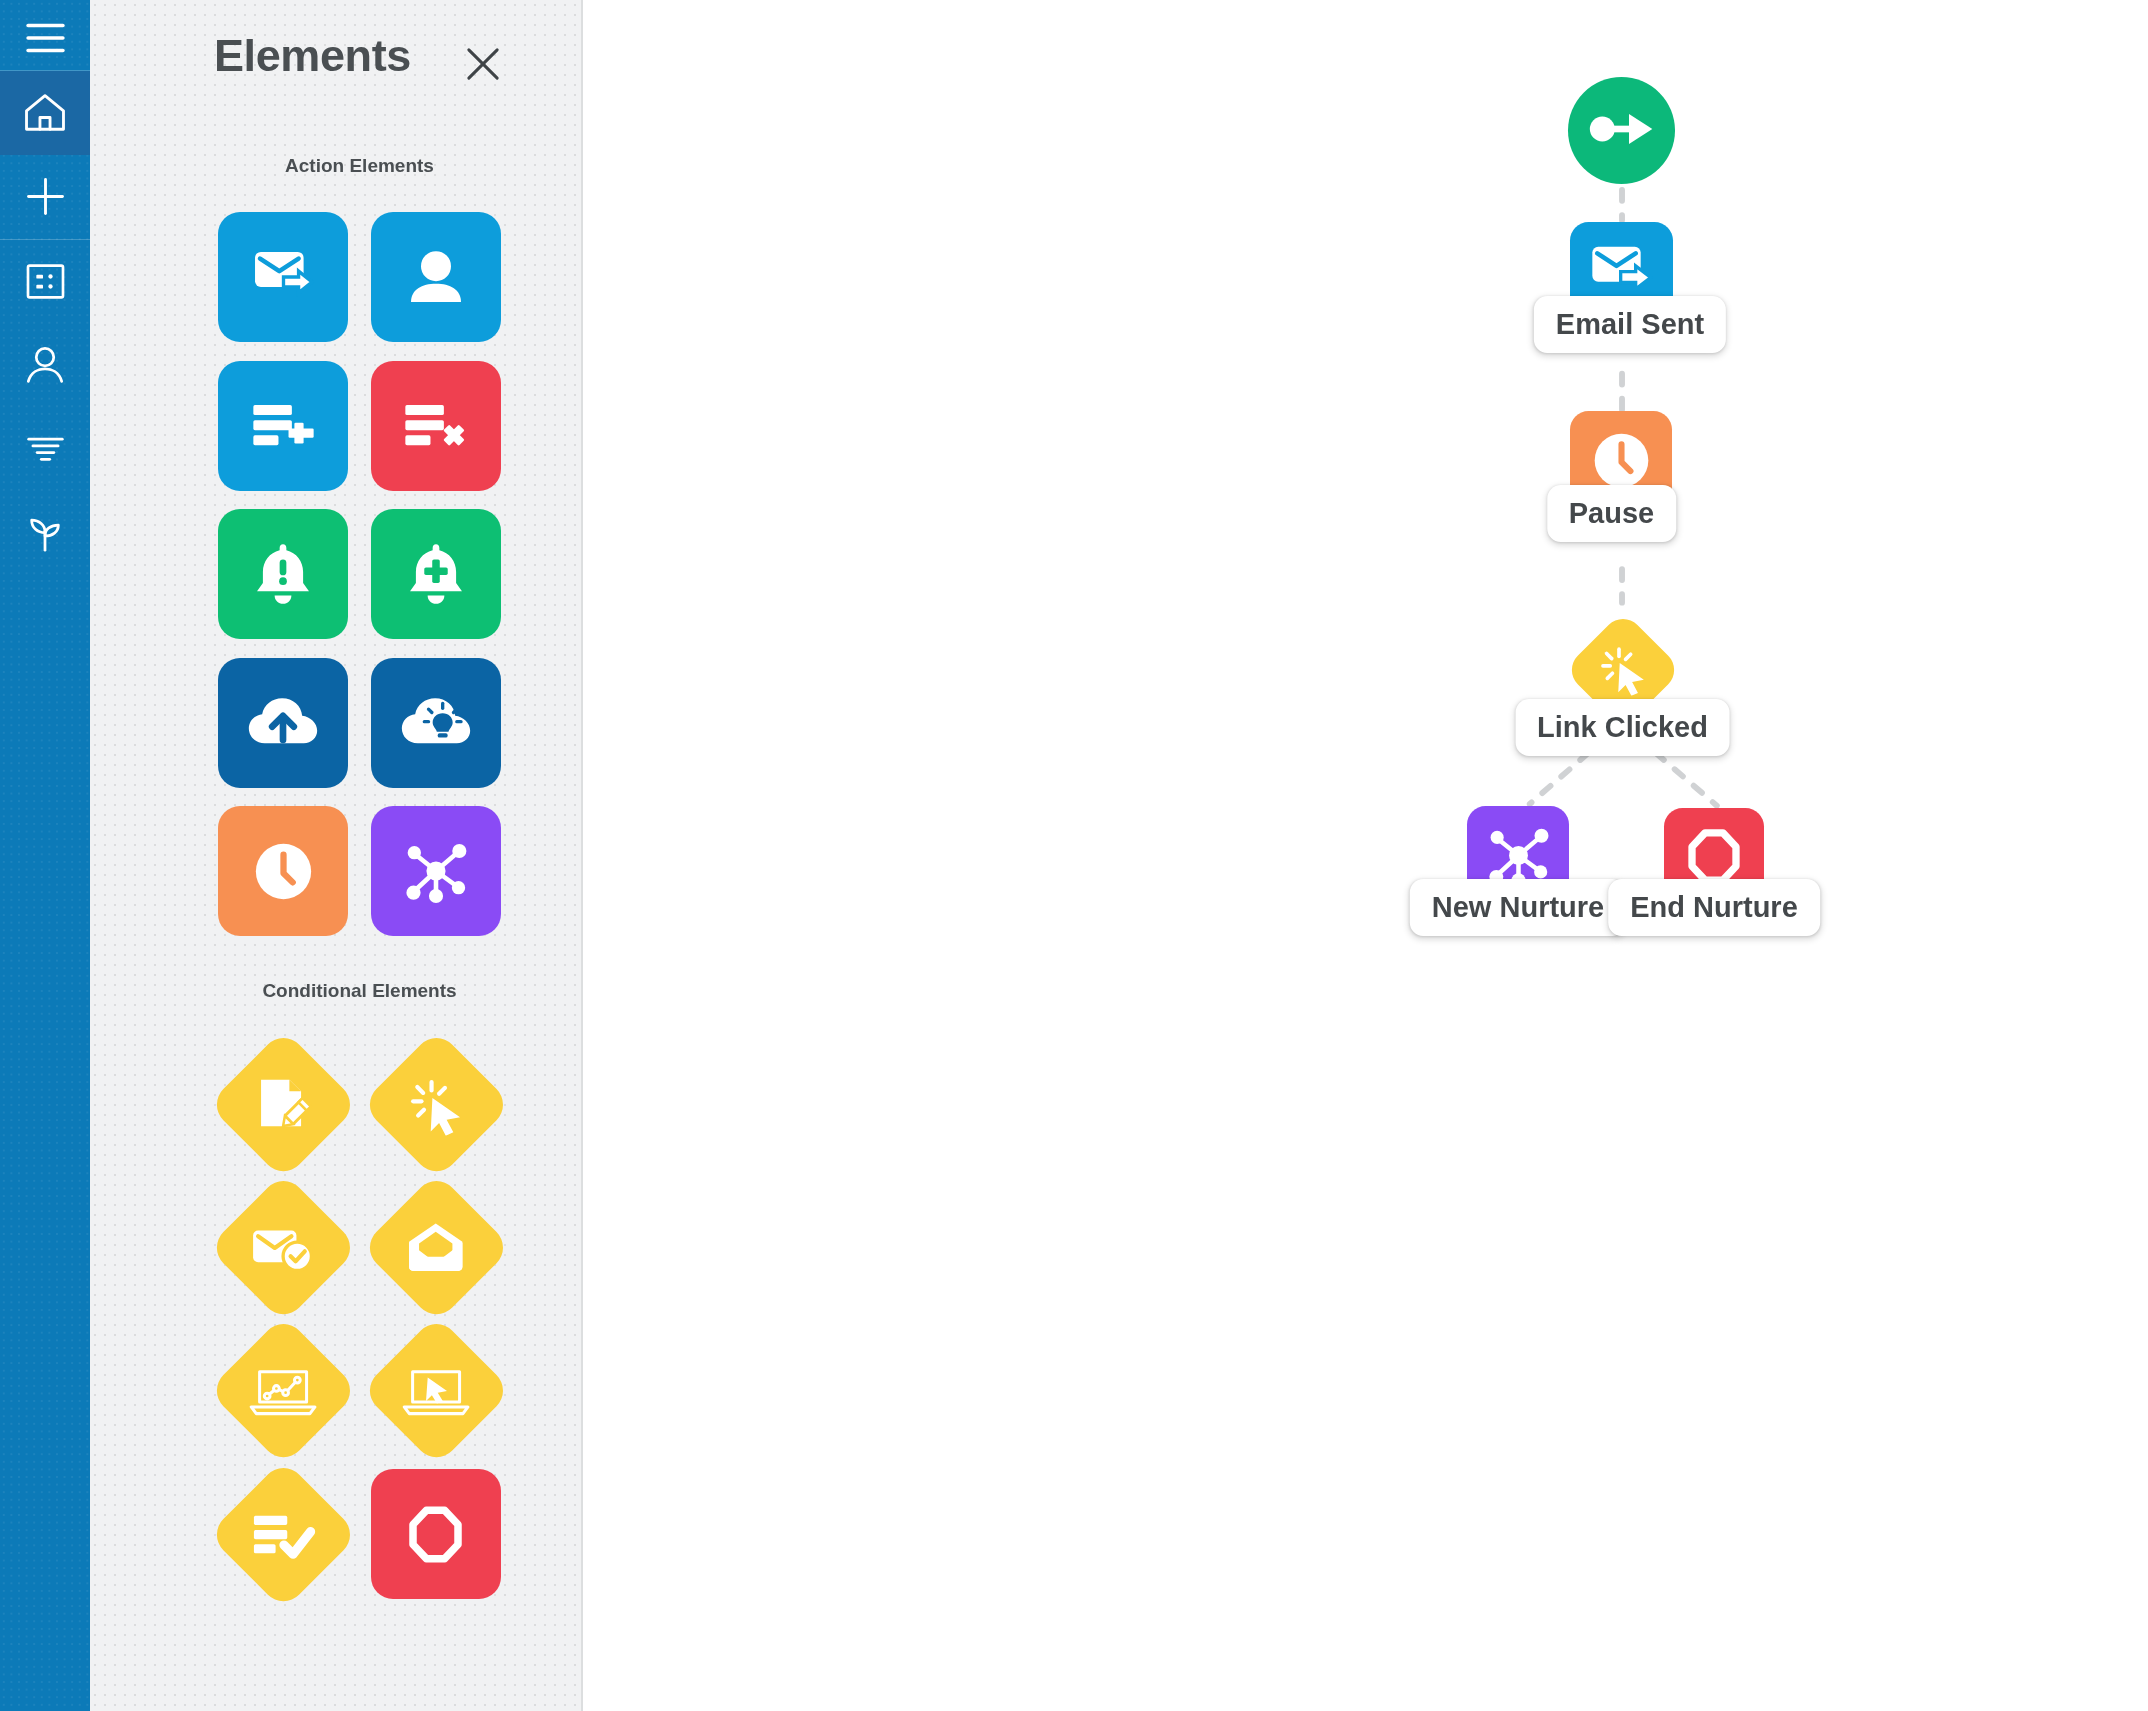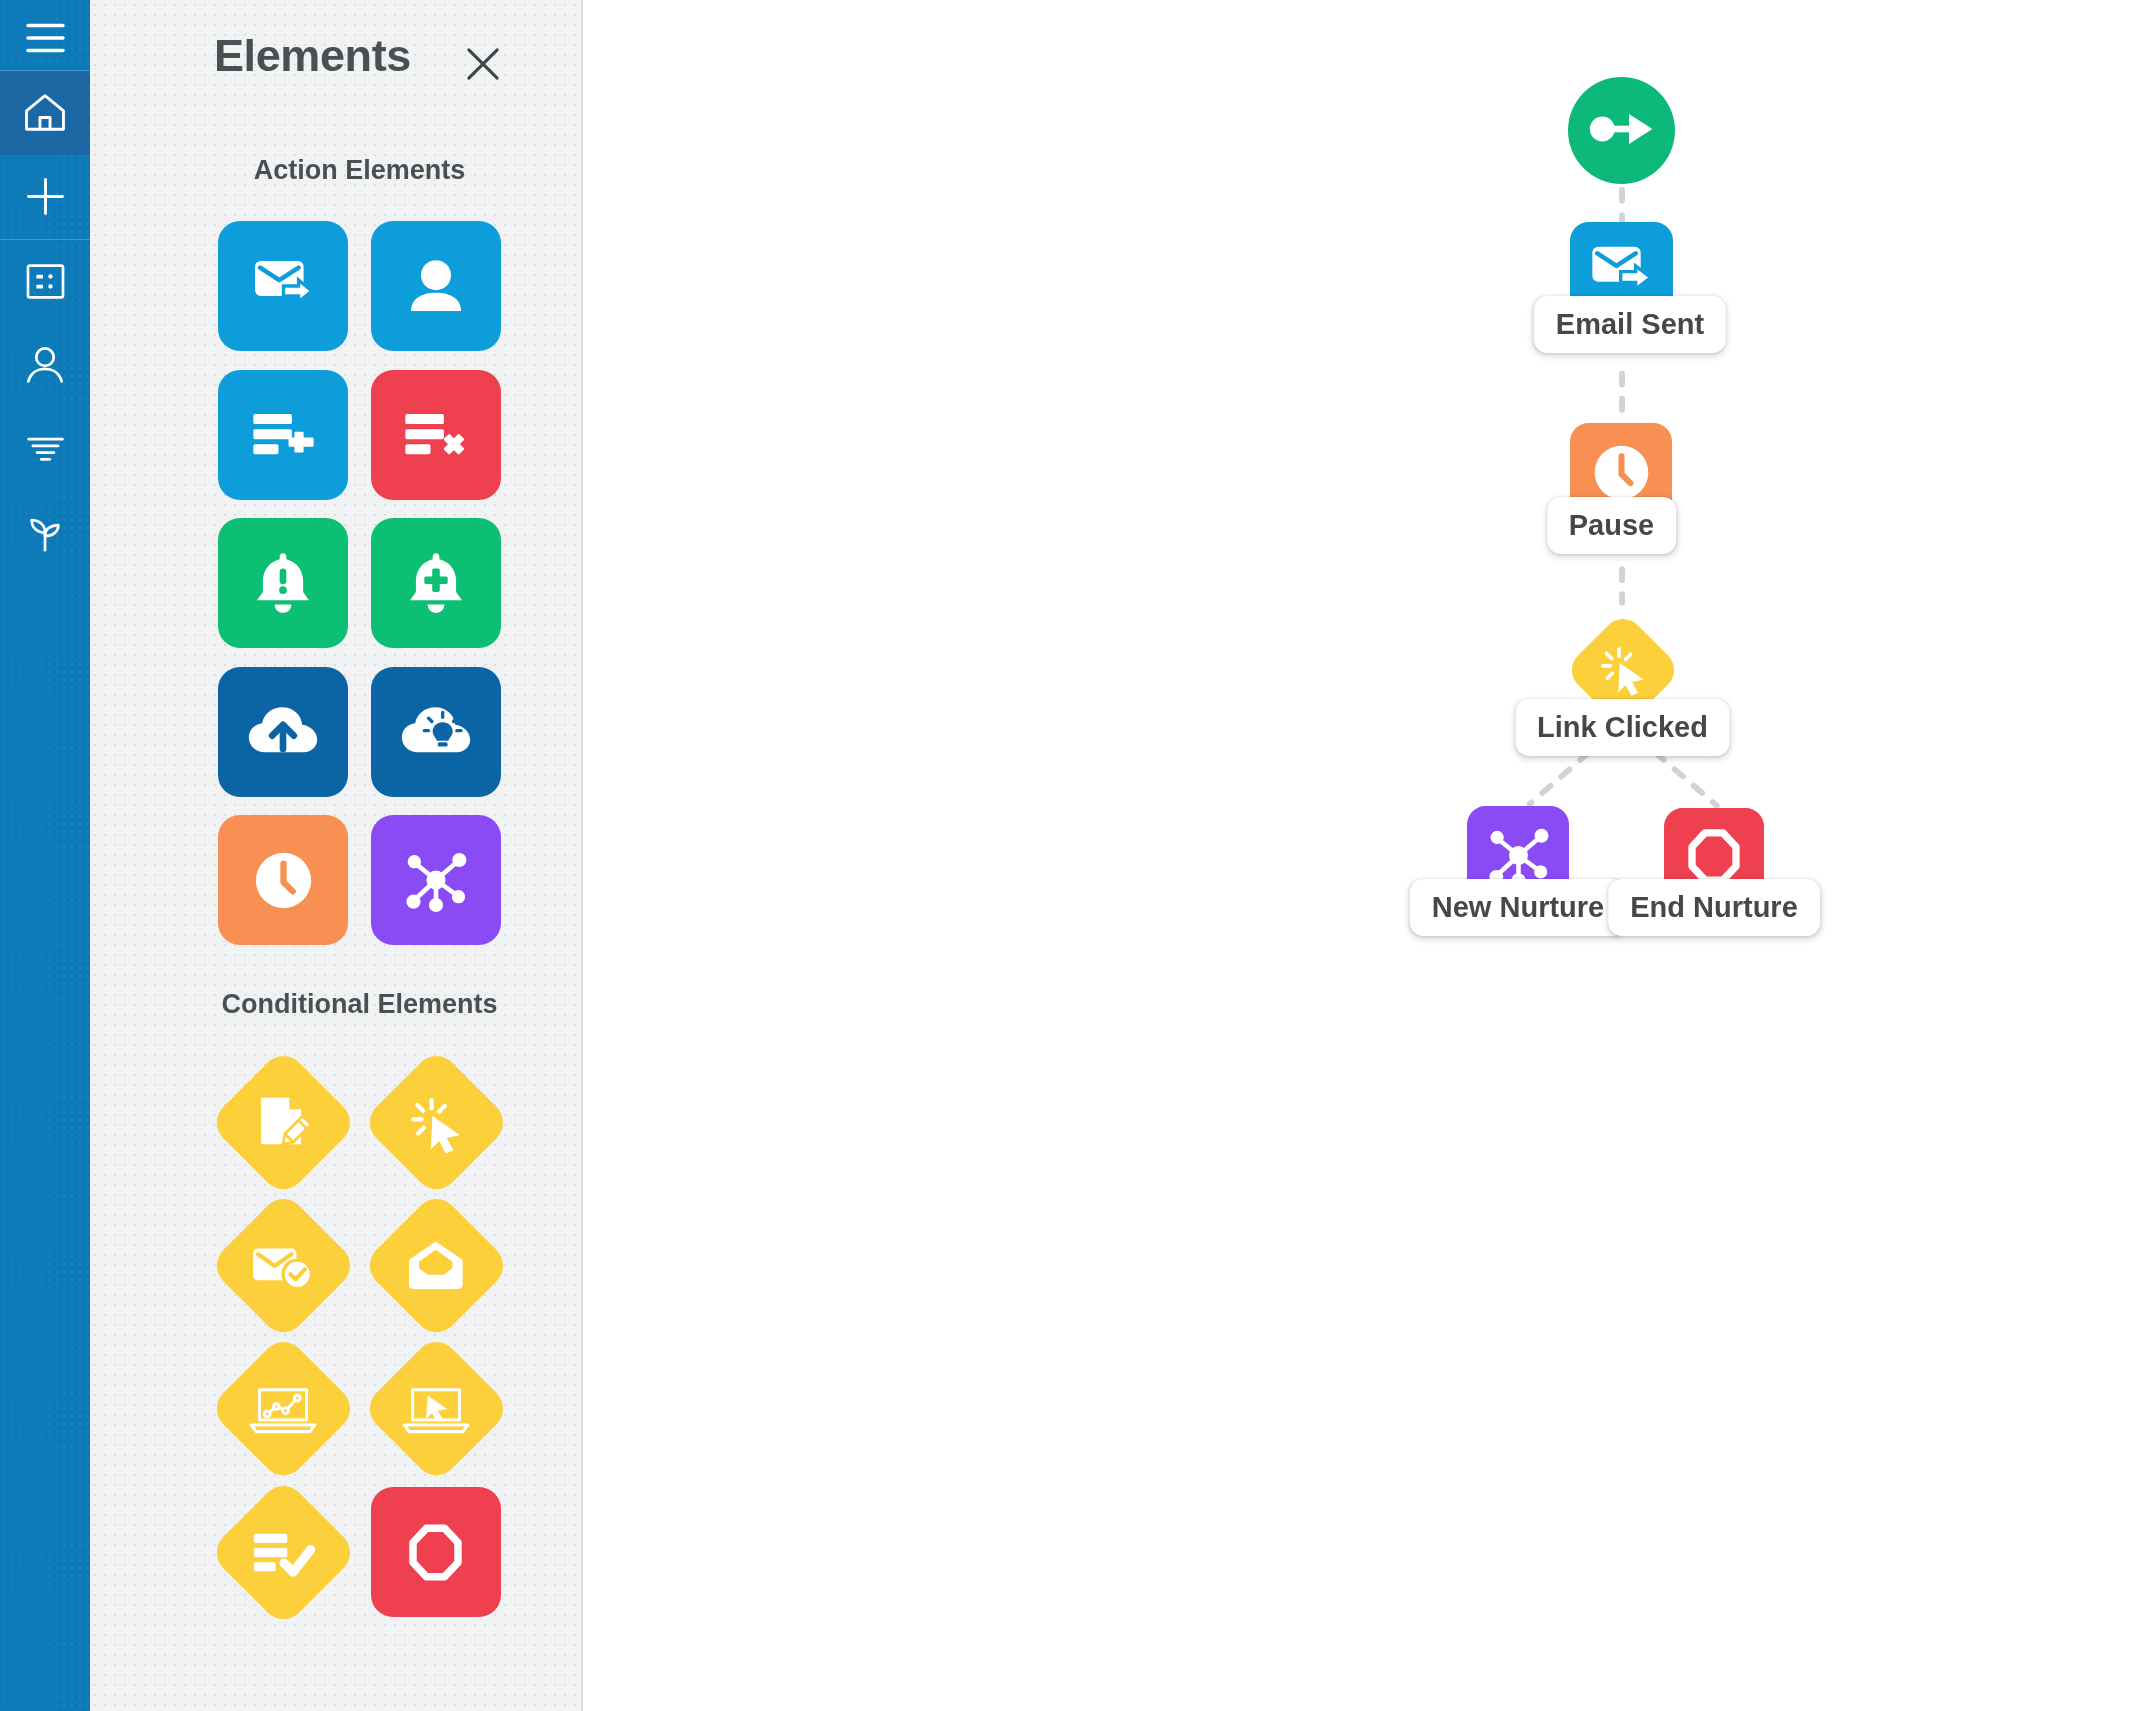--- a/index.html
+++ b/index.html
@@ -51,21 +51,21 @@
     position: absolute; left: 76px; top: 30px;
     font-size: 45px; font-weight: bold; color: #4a4f52;
     letter-spacing: -0.4px;
   }
   .panel-close {
     position: absolute; right: 78px; top: 44px;
     width: 40px; height: 40px; cursor: pointer;
     color: #3f4447;
   }
   .section-title {
-    font-size: 27px; font-weight: bold; color: #4a4f52;
+    font-size: 19px; font-weight: bold; color: #4a4f52;
     text-align: center;
     margin: 0 0 0 0;
   }
   .section-title.action { margin-top: 27px; }
   .section-title.conditional { margin-top: 44px; text-align: center; }
 
   .tile-grid {
     display: grid;
     grid-template-columns: 130px 130px;
     justify-content: center;
@@ -493,21 +493,21 @@
           <svg width="69" height="65" viewBox="0 0 82 78" fill="none">
             <rect x="6" y="8" width="58" height="42" rx="7" fill="#fff"></rect>
             <path d="M12 16 L35 31 L58 16" stroke="#0d9ddb" stroke-width="5.5" stroke-linecap="round" stroke-linejoin="round" fill="none"></path>
             <path d="M40 46 L40 38 L58 38 L58 31 L76 45 L58 59 L58 51 L40 51 Z" fill="#fff" stroke="#0d9ddb" stroke-width="4"></path>
           </svg>
         </span>
       </div>
       <div class="node-label" style="top:74px;">Email Sent</div>
     </div>
 
-    <div class="node" style="left:984px; top:411px; width:83px;margin-top:12px;">
+    <div class="node" style="left:984px; top:411px; width:83px;">
       <div class="node-shape shape-square" style="width:102px; height:102px; background:#f79052;">
         <span>
           <svg width="65" height="65" viewBox="0 0 80 80" fill="none">
             <circle cx="40" cy="40" r="33" fill="#fff"></circle>
             <path d="M40 20 L40 42 L51 53" stroke="#f79052" stroke-width="7.5" stroke-linecap="round" stroke-linejoin="round" fill="none"></path>
           </svg>
         </span>
       </div>
       <div class="node-label" style="top:74px;">Pause</div>
     </div>

